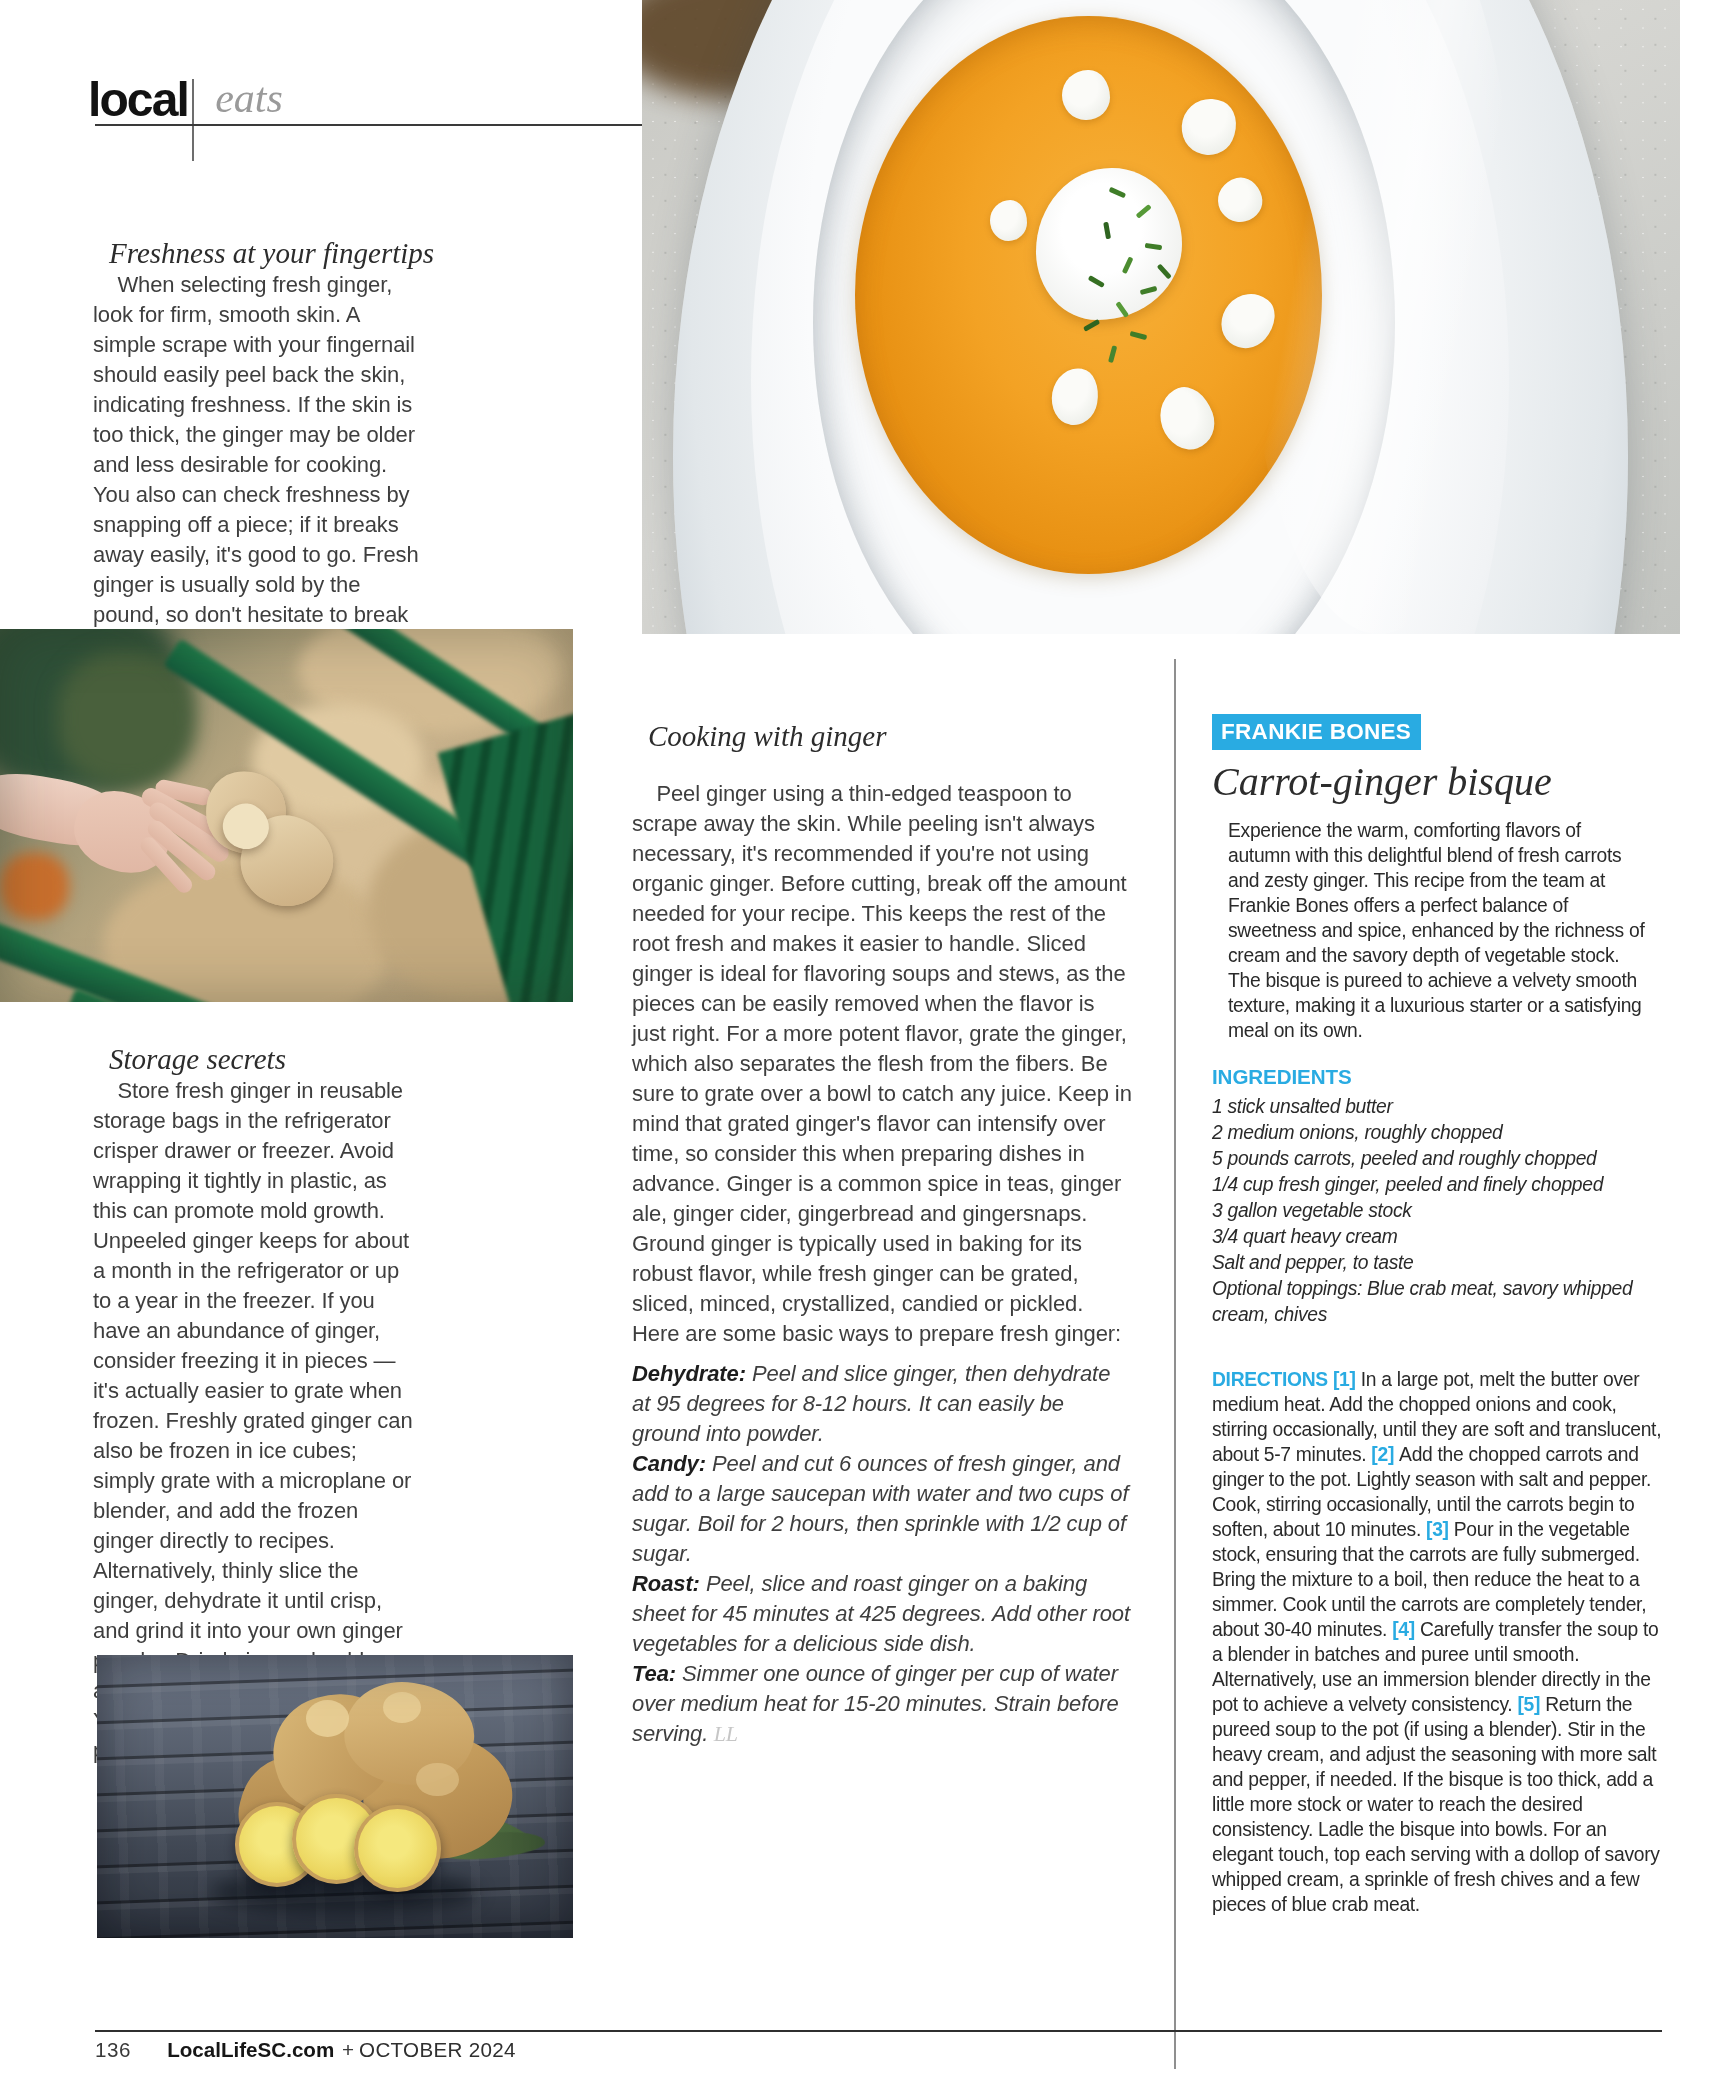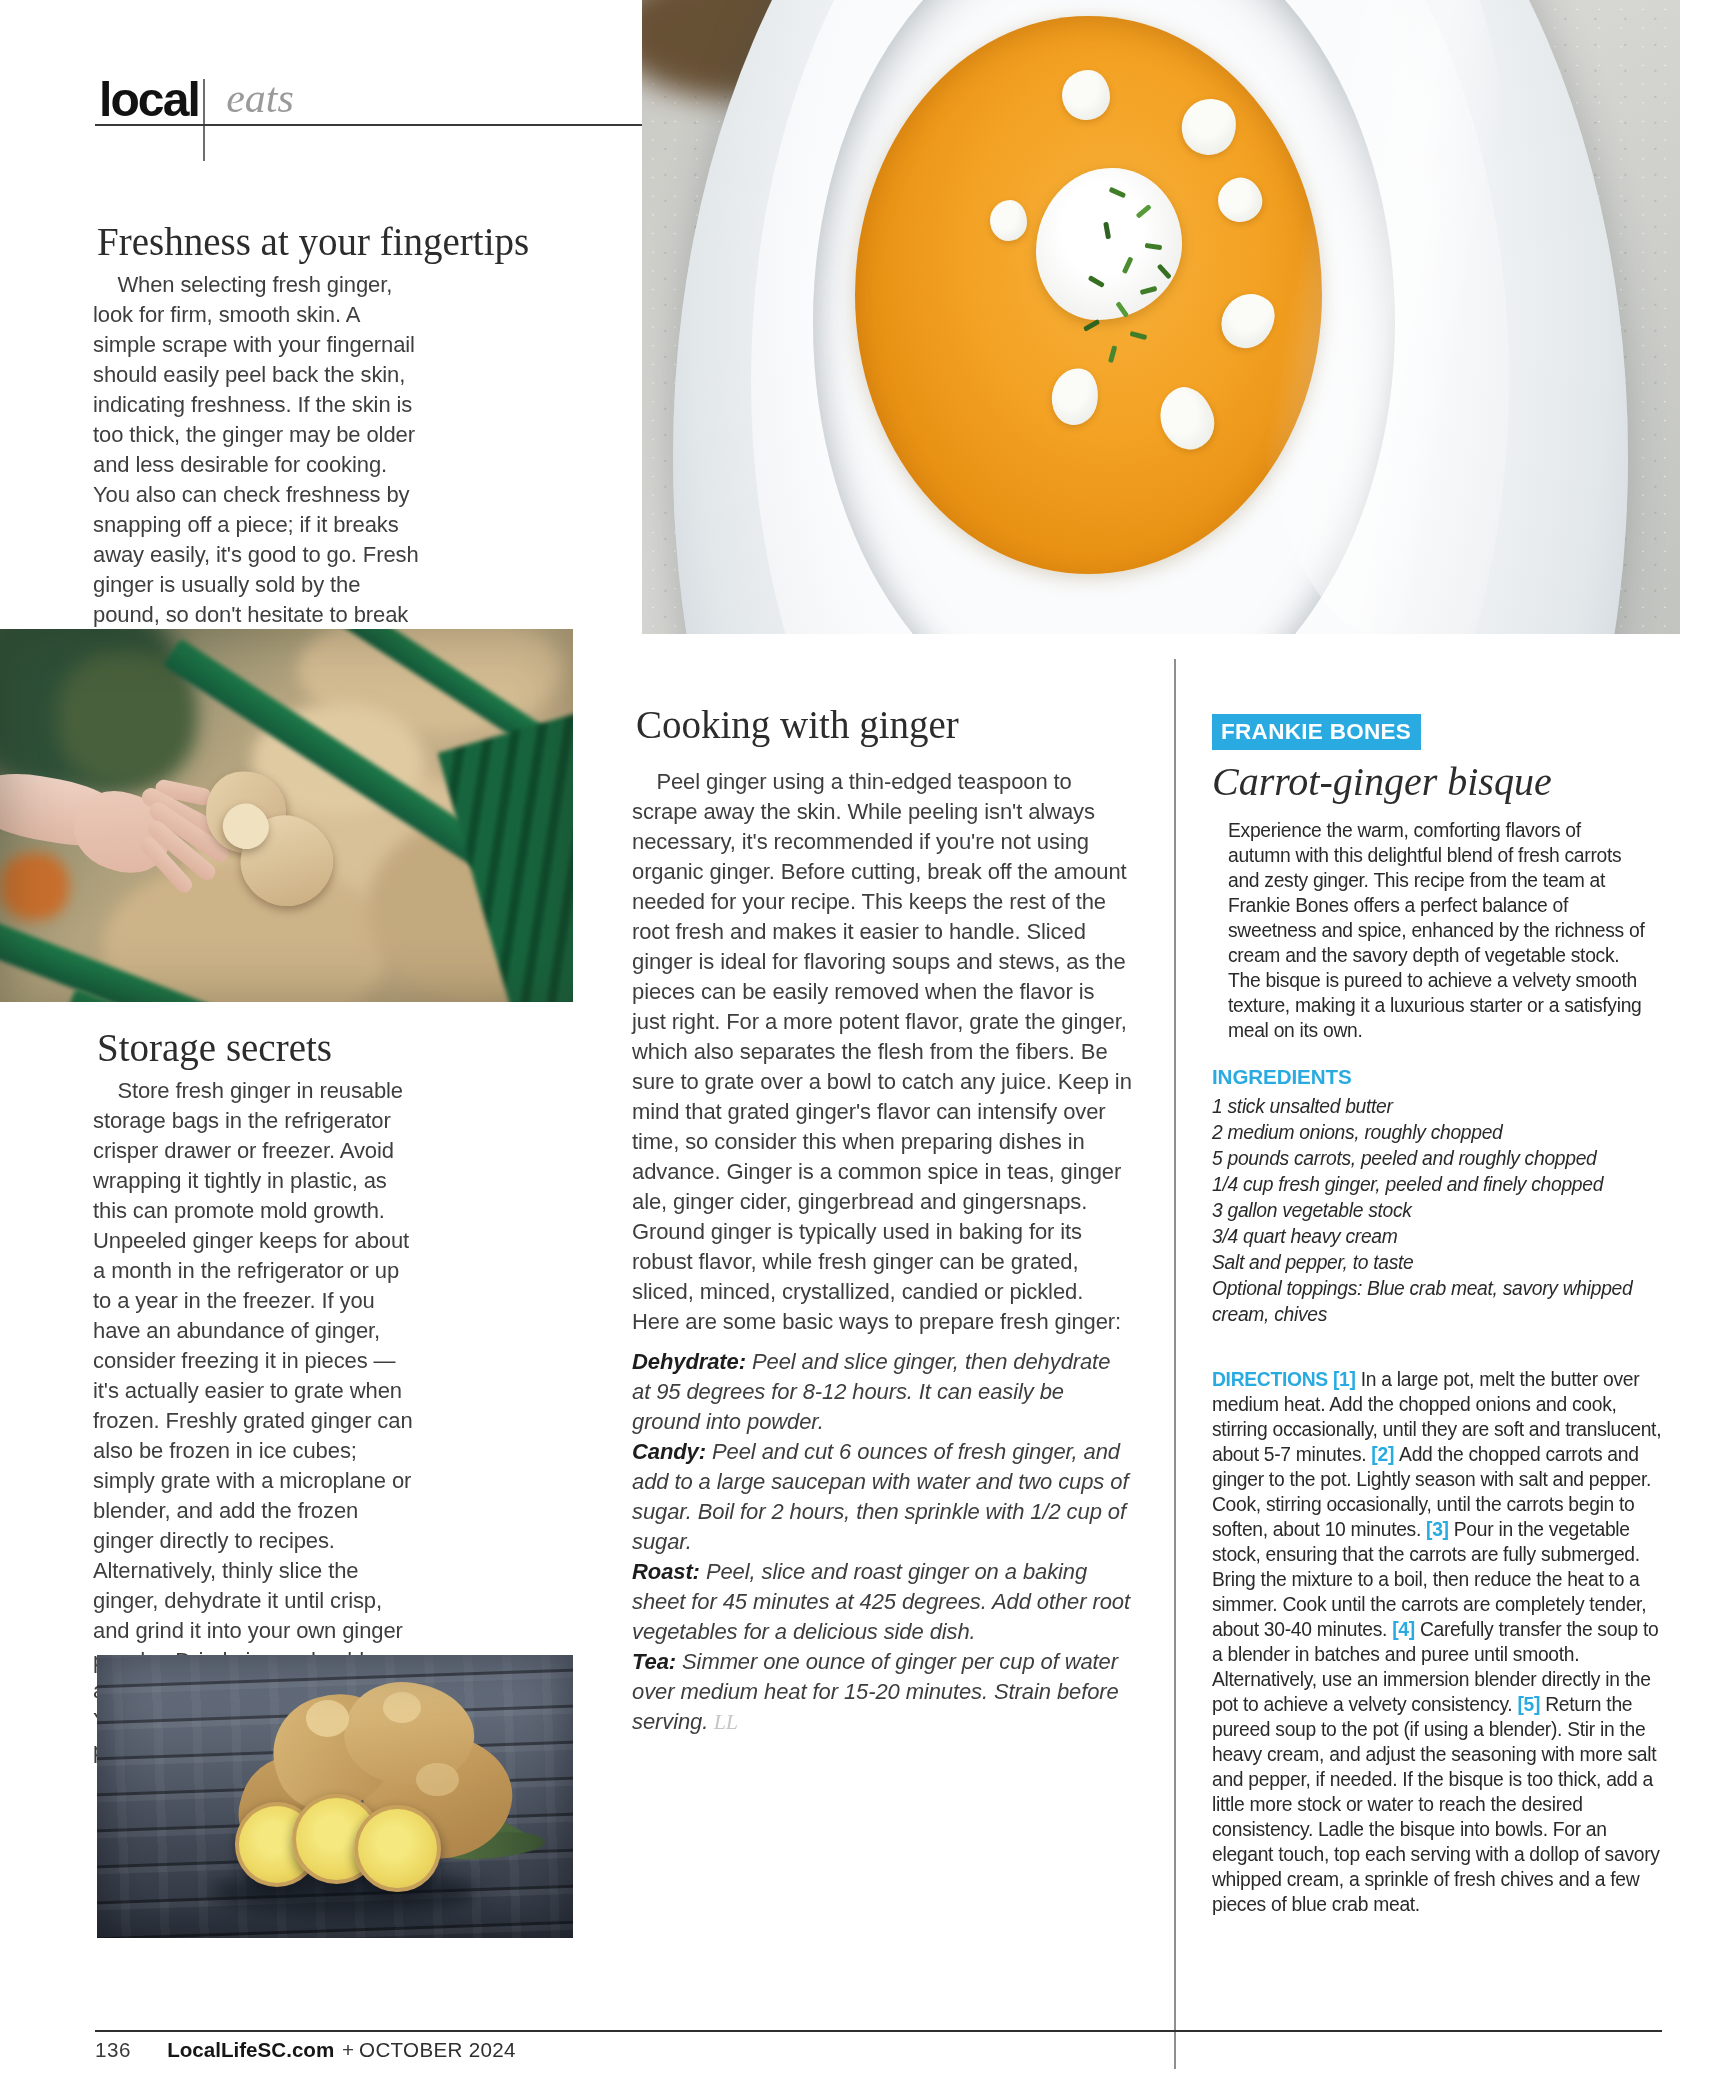--- a/index.html
+++ b/index.html
@@ -1,28 +1,28 @@
 <!DOCTYPE html>
 <html style="font-size:10.3px"><head>
 <meta charset="utf-8">
 <style>
   html,body{margin:0;padding:0;background:#e9e9e9;}
   .page{position:relative;width:1736px;height:2097px;background:#ffffff;overflow:hidden;
         font-family:"Liberation Sans",sans-serif;color:#3e3e3e;}
   
-  .masthead{position:absolute;left:99px;top:76px;height:90px;}
+  .masthead{position:absolute;left:88px;top:76px;height:90px;}
   .logo-local{display:inline-block;font-family:"Liberation Sans",sans-serif;font-weight:bold;
         font-size:48px;letter-spacing:-1.9px;color:#121212;vertical-align:top;line-height:48px;}
   .logo-bar{position:absolute;left:104px;top:2.6px;width:1.9px;height:82px;background:#6d6d6d;}
   .logo-eats{display:inline-block;font-family:"Liberation Serif",serif;font-style:italic;
         font-size:42px;color:#9a9a9a;margin-left:24.4px;vertical-align:top;line-height:45px;}
   .mast-rule{position:absolute;left:95px;top:124px;width:547px;height:1.9px;background:#3a3a3a;}
   
-  .serif-head{font-family:"Liberation Serif",serif;font-weight:normal;
-        color:#2c2c2c;font-size:39px;line-height:41px;margin:4px;}
+  .serif-head{font-family:"Liberation Serif",serif;font-style:italic;font-weight:normal;
+        color:#2c2c2c;font-size:29px;line-height:41px;margin:16px;}
   .body-copy{font-size:22px;line-height:30px;letter-spacing:-0.1px;color:#3e3e3e;margin:0;}
   .indent{text-indent:24.4px;}
   .head-fresh{position:absolute;left:93px;top:217px;}
   .para-fresh{position:absolute;left:93px;top:270px;width:327px;}
   .head-storage{position:absolute;left:93px;top:1023px;}
   .para-storage{position:absolute;left:93px;top:1076px;width:327px;}
   .col-mid{position:absolute;left:632px;top:700px;width:501px;}
   .head-cooking{margin-bottom:22px;}
   .method{font-size:22px;line-height:30px;letter-spacing:-0.1px;font-style:italic;color:#3e3e3e;margin:0;}
   .methods-wrap{margin-top:10.3px;}

